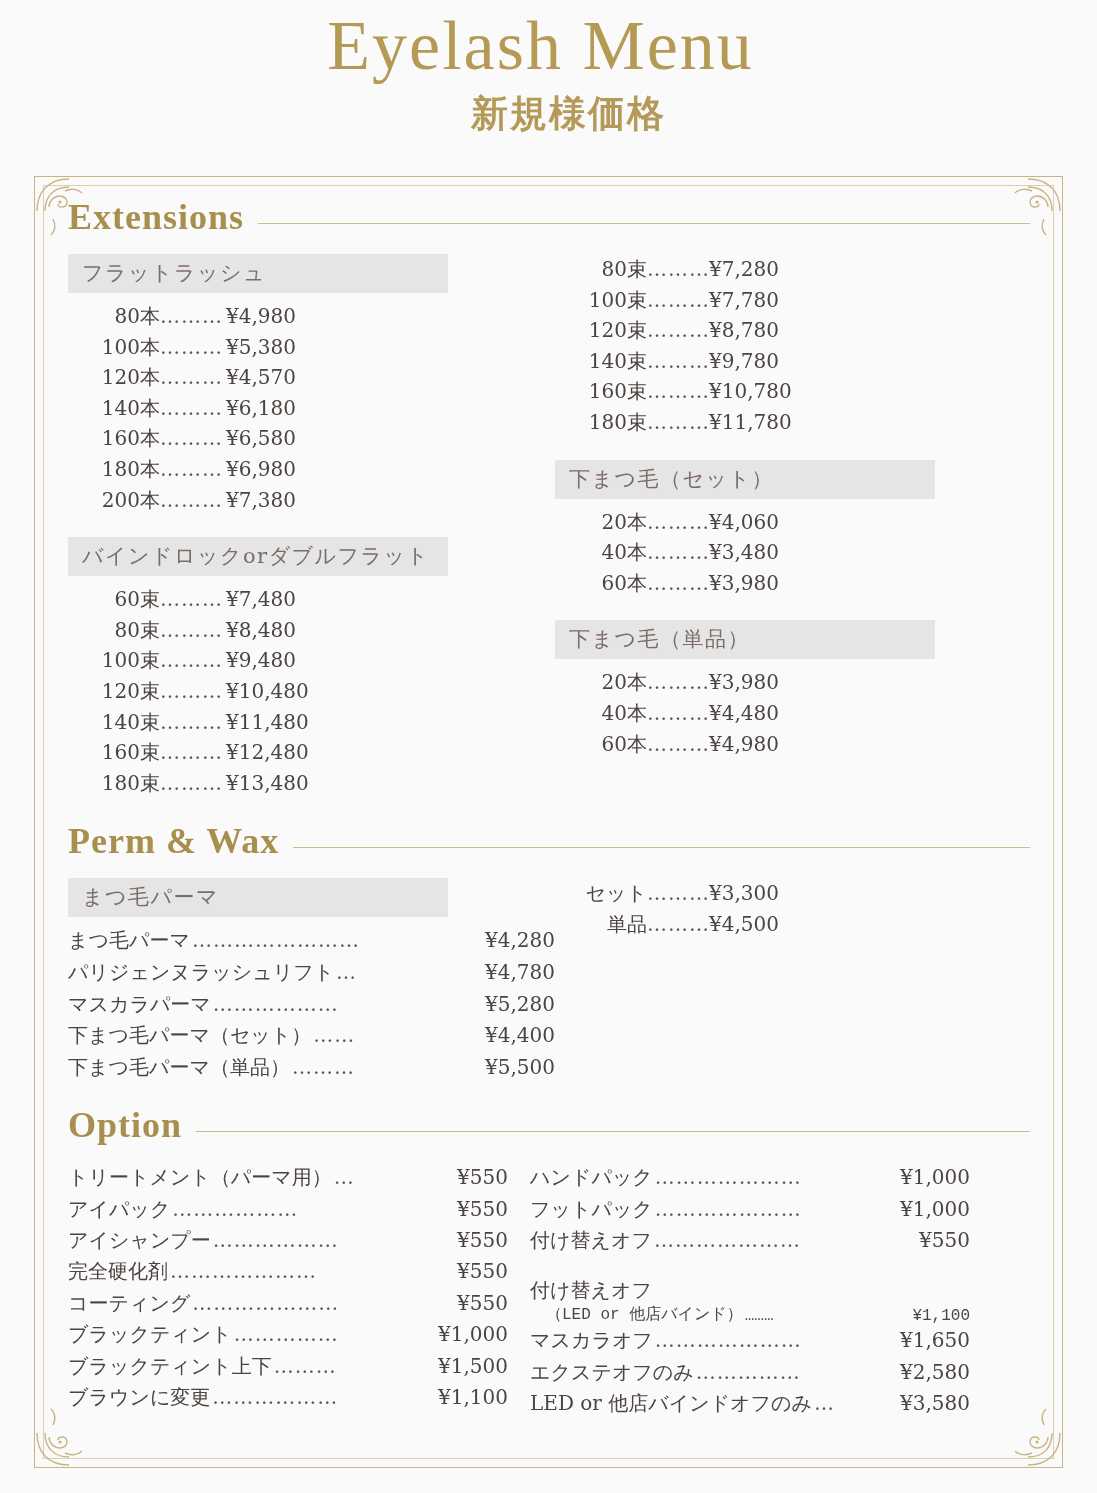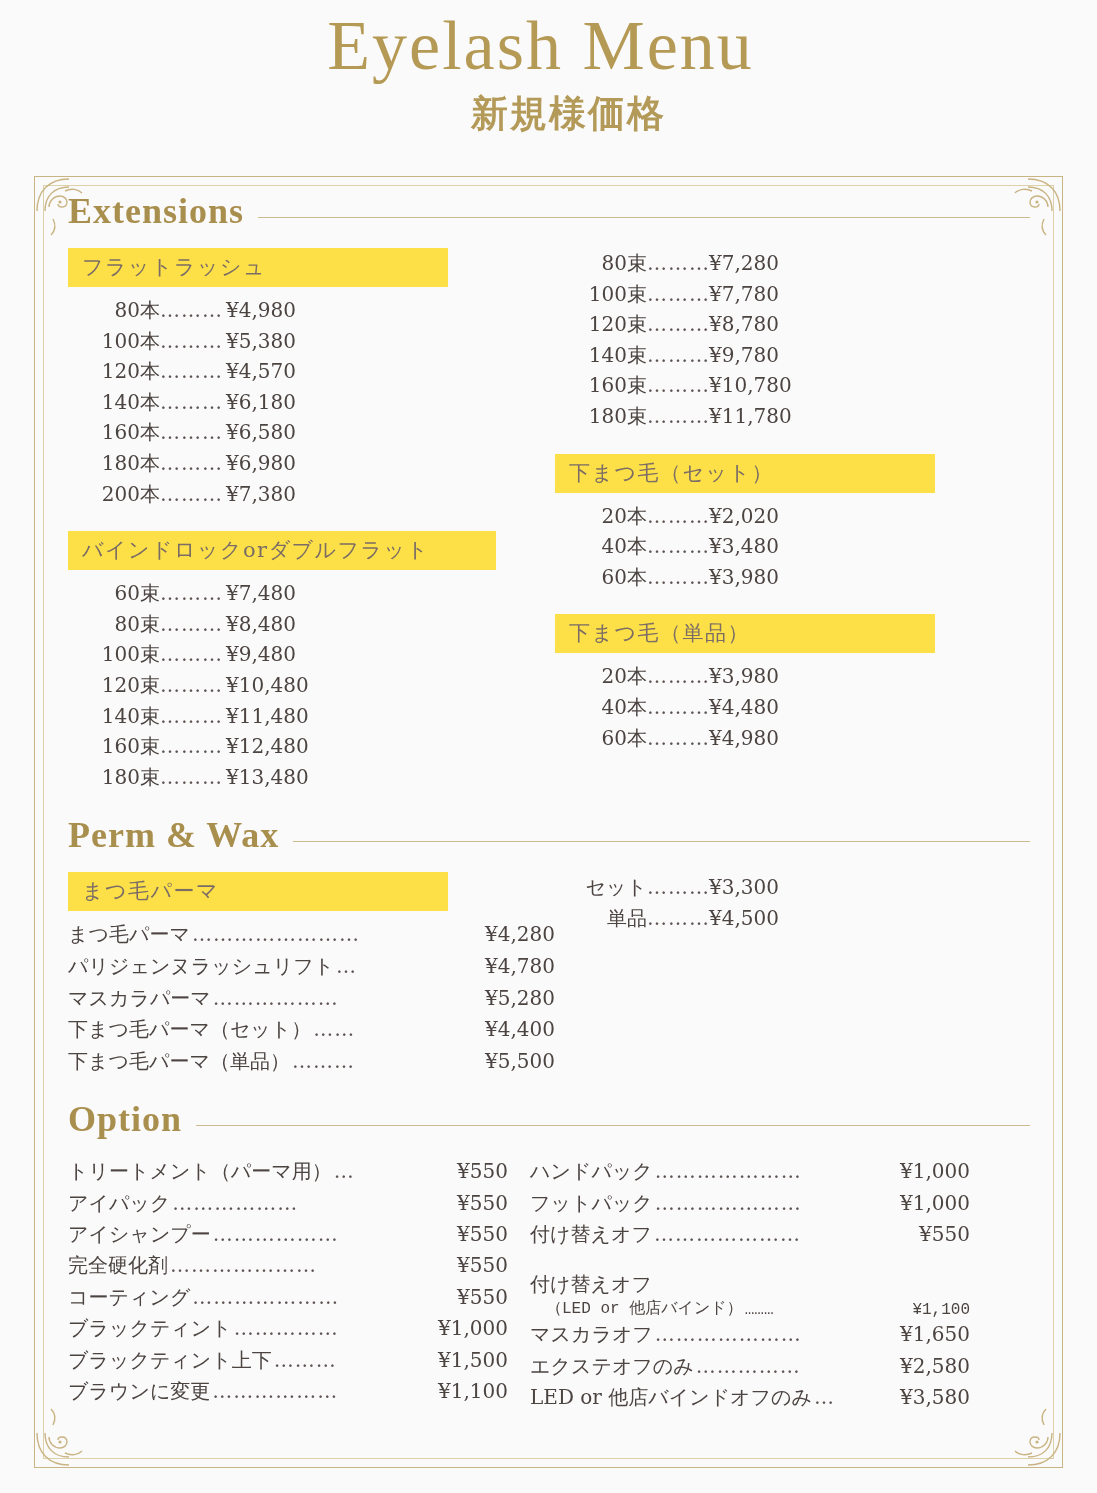--- a/index.html
+++ b/index.html
@@ -72,21 +72,21 @@
   .corner svg { display: block; }
   .corner.tl { left: 0; top: 0; }
   .corner.tr { right: 0; top: 0; transform: scaleX(-1); }
   .corner.bl { left: 0; bottom: 0; transform: scaleY(-1); }
   .corner.br { right: 0; bottom: 0; transform: scale(-1, -1); }
 
   
   .content {
     position: absolute;
     left: 68px;
-    top: 190px;
+    top: 196px;
     width: 962px;
   }
 
   .section-head {
     display: flex;
     align-items: center;
     gap: 14px;
     margin: 0 0 16px 0;
   }
   .section-head h2 {
@@ -106,31 +106,31 @@
   }
 
   .cols {
     display: flex;
     gap: 0;
   }
   .col-left { width: 487px; }
   .col-right { width: 475px; }
 
   .pinkbar {
-    background: #fde047;
+    background: #e5e5e5;
     color: #7b6d66;
     font-family: "DejaVu Serif", serif;
     font-size: 21px;
     letter-spacing: 1.5px;
     padding: 5px 0 6px 14px;
     margin: 0 0 8px 0;
     width: 380px;
     box-sizing: border-box;
   }
-  .pinkbar.wide { width: 428px; }
+  .pinkbar.wide { width: 380px; }
 
   ul.plist {
     list-style: none;
     margin: 0 0 22px 0;
     padding: 0;
   }
   ul.plist li {
     display: flex;
     align-items: baseline;
     font-family: "DejaVu Serif", serif;
@@ -368,21 +368,21 @@
               <span class="dots">………</span>
               <span class="pr">¥11,780</span>
             </li>
         </ul>
 
         <div class="pinkbar">下まつ毛（セット）</div>
         <ul class="plist counts r">
           <li>
               <span class="nm">20本</span>
               <span class="dots">………</span>
-              <span class="pr">¥2,020</span>
+              <span class="pr">¥4,060</span>
             </li>
           <li>
               <span class="nm">40本</span>
               <span class="dots">………</span>
               <span class="pr">¥3,480</span>
             </li>
           <li>
               <span class="nm">60本</span>
               <span class="dots">………</span>
               <span class="pr">¥3,980</span>

